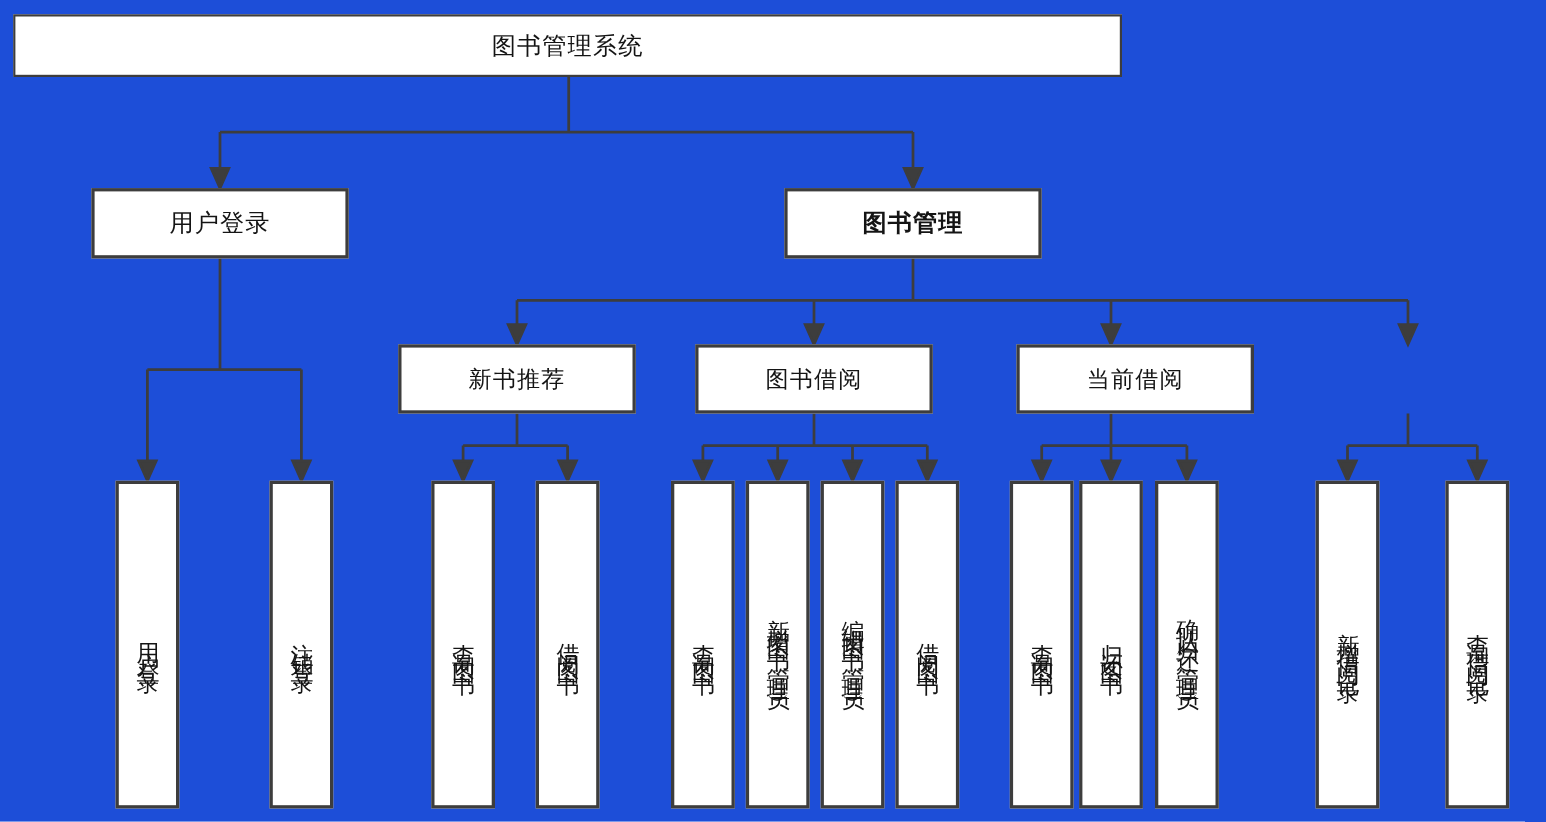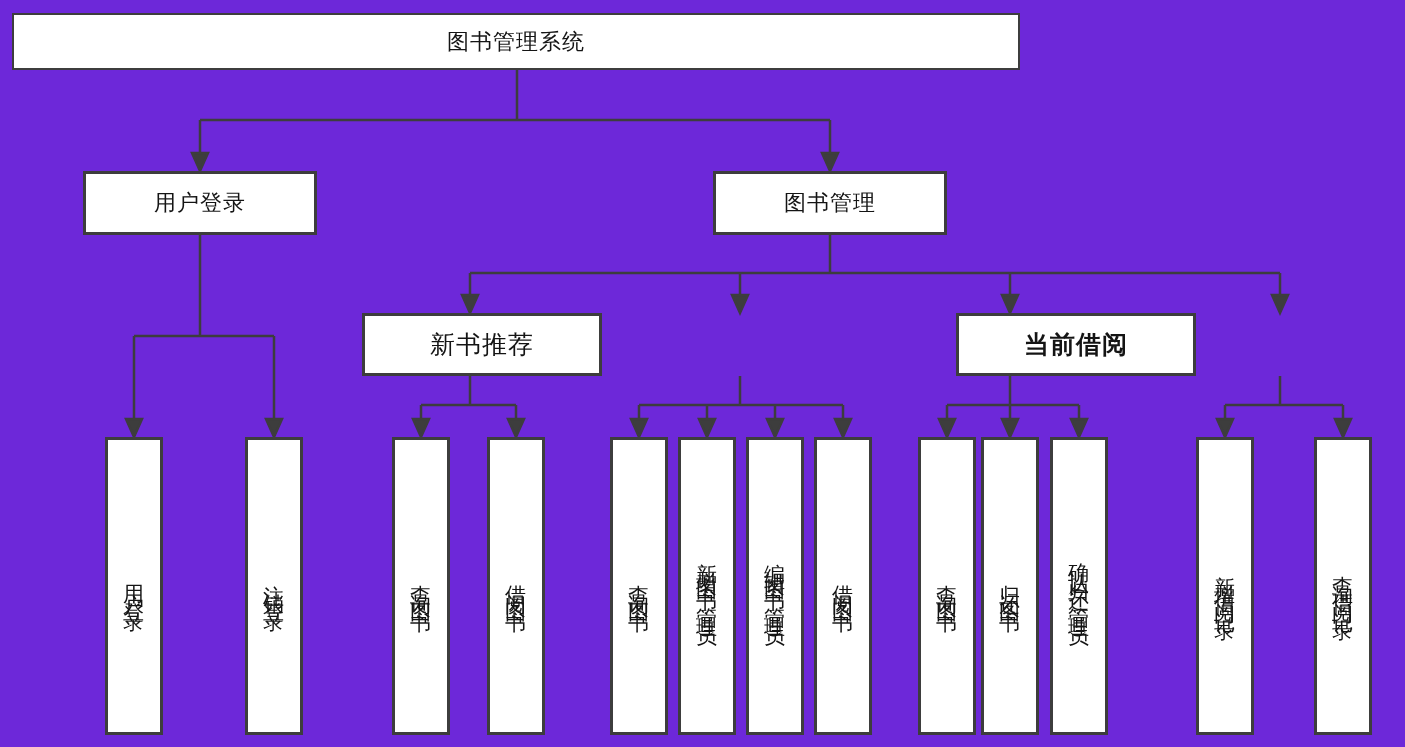--- a/index.html
+++ b/index.html
@@ -1,20 +1,20 @@
 <!DOCTYPE html>
 <html><head>
 <meta charset="utf-8">
 <style>
   html, body { margin: 0; padding: 0; background: #ffffff; }
   #canvas {
     position: relative;
     width: 1405px;
     height: 747px;
-    background: #6d28d9;
+    background: #1d4ed8;
     overflow: hidden;
     font-family: "Liberation Sans", "DejaVu Sans", sans-serif;
     color: #141414;
   }
   #connectors {
     position: absolute;
     left: 0; top: 0;
     width: 1405px; height: 747px;
     pointer-events: none;
   }
@@ -29,25 +29,25 @@
     text-align: center;
   }
   .root-box {
     left: 12px; top: 13px; width: 1008px; height: 57px;
     border-width: 2px;
     font-size: 22px;
     letter-spacing: 1px;
   }
   .lvl2 { top: 171px; width: 234px; height: 64px; font-size: 22px; letter-spacing: 1px; }
   .lvl2-a { left: 83px; }
-  .lvl2-b { left: 713px; }
-  .lvl3 { top: 313px; width: 240px; height: 63px; font-size: 25px; letter-spacing: 1px; }
+  .lvl2-b { left: 713px; font-weight: bold; }
+  .lvl3 { top: 313px; width: 216px; height: 63px; font-size: 21px; letter-spacing: 1px; }
   .lvl3-s1 { left: 362px; }
   .lvl3-s2 { left: 632px; }
-  .lvl3-s3 { left: 956px; font-weight: bold; }
+  .lvl3-s3 { left: 924px; }
   .lvl3-s4 { left: 1172px; }
   .leaf { top: 437px; width: 58px; height: 298px; }
   .leaf span {
     writing-mode: vertical-rl;
     text-orientation: mixed;
     font-size: 21px;
     letter-spacing: 9px;
     line-height: 1;
     white-space: nowrap;
   }
@@ -136,20 +136,23 @@
   <div class="box lvl2 lvl2-a">
     <span>用户登录</span>
   </div>
   <div class="box lvl2 lvl2-b">
     <span>图书管理</span>
   </div>
 
   <div class="box lvl3 lvl3-s1">
     <span>新书推荐</span>
   </div>
+  <div class="box lvl3 lvl3-s2">
+    <span>图书借阅</span>
+  </div>
   <div class="box lvl3 lvl3-s3">
     <span>当前借阅</span>
   </div>
 
   <div class="box leaf leaf-1">
     <span>用户登录</span>
   </div>
   <div class="box leaf leaf-2">
     <span>注销登录</span>
   </div>

